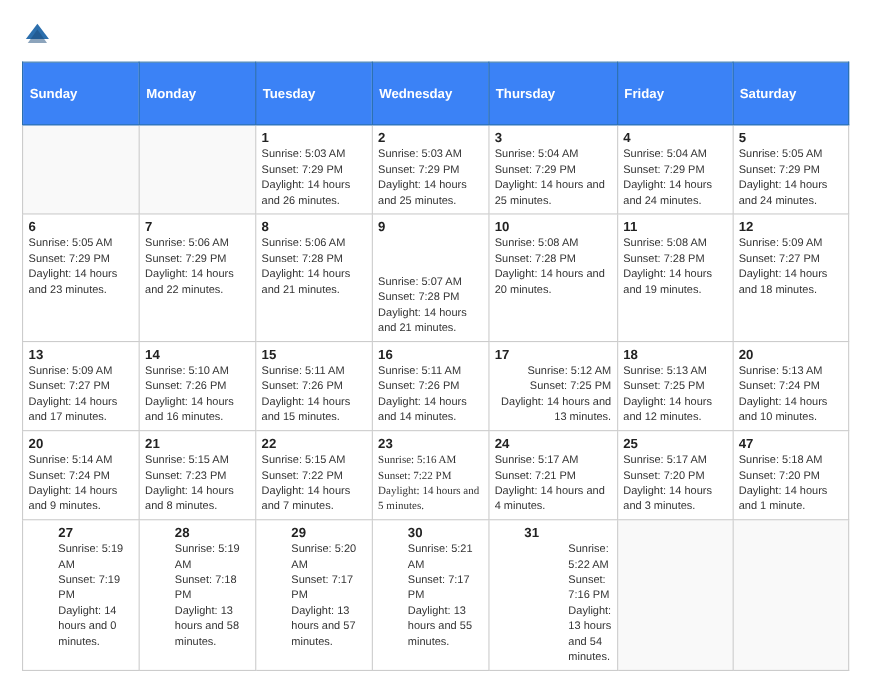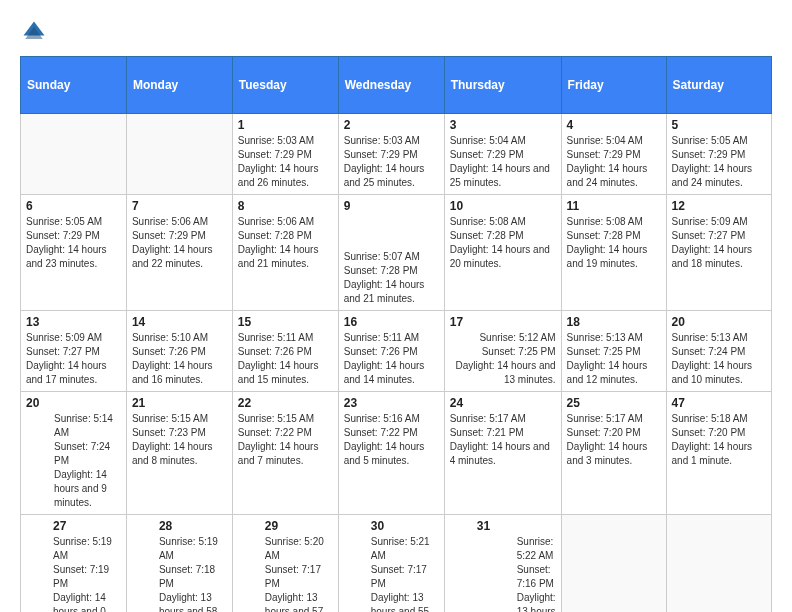--- a/index.html
+++ b/index.html
@@ -255,39 +255,39 @@
           <td>
             <span class="day-num">20</span>
             <div class="day-detail" style="white-space: pre-line;">Sunrise: 5:13 AM
 Sunset: 7:24 PM
 Daylight: 14 hours and 10 minutes.</div>
           </td>
         </tr>
         <tr>
           <td>
             <span class="day-num">20</span>
-            <div class="day-detail" style="white-space: pre-line; margin-left: 28px;">Sunrise: 5:14 AM
+            <div class="day-detail" style="white-space: pre-line;">Sunrise: 5:14 AM
 Sunset: 7:24 PM
 Daylight: 14 hours and 9 minutes.</div>
           </td>
           <td>
             <span class="day-num">21</span>
             <div class="day-detail" style="white-space: pre-line;">Sunrise: 5:15 AM
 Sunset: 7:23 PM
 Daylight: 14 hours and 8 minutes.</div>
           </td>
           <td>
             <span class="day-num">22</span>
             <div class="day-detail" style="white-space: pre-line;">Sunrise: 5:15 AM
 Sunset: 7:22 PM
 Daylight: 14 hours and 7 minutes.</div>
           </td>
           <td>
             <span class="day-num">23</span>
-            <div class="day-detail" style="white-space: pre-line;">Sunrise: 5:16 AM
+            <div class="day-detail" style="white-space: pre-line; font-family: Liberation Serif, serif;">Sunrise: 5:16 AM
 Sunset: 7:22 PM
 Daylight: 14 hours and 5 minutes.</div>
           </td>
           <td>
             <span class="day-num">24</span>
             <div class="day-detail" style="white-space: pre-line;">Sunrise: 5:17 AM
 Sunset: 7:21 PM
 Daylight: 14 hours and 4 minutes.</div>
           </td>
           <td>

